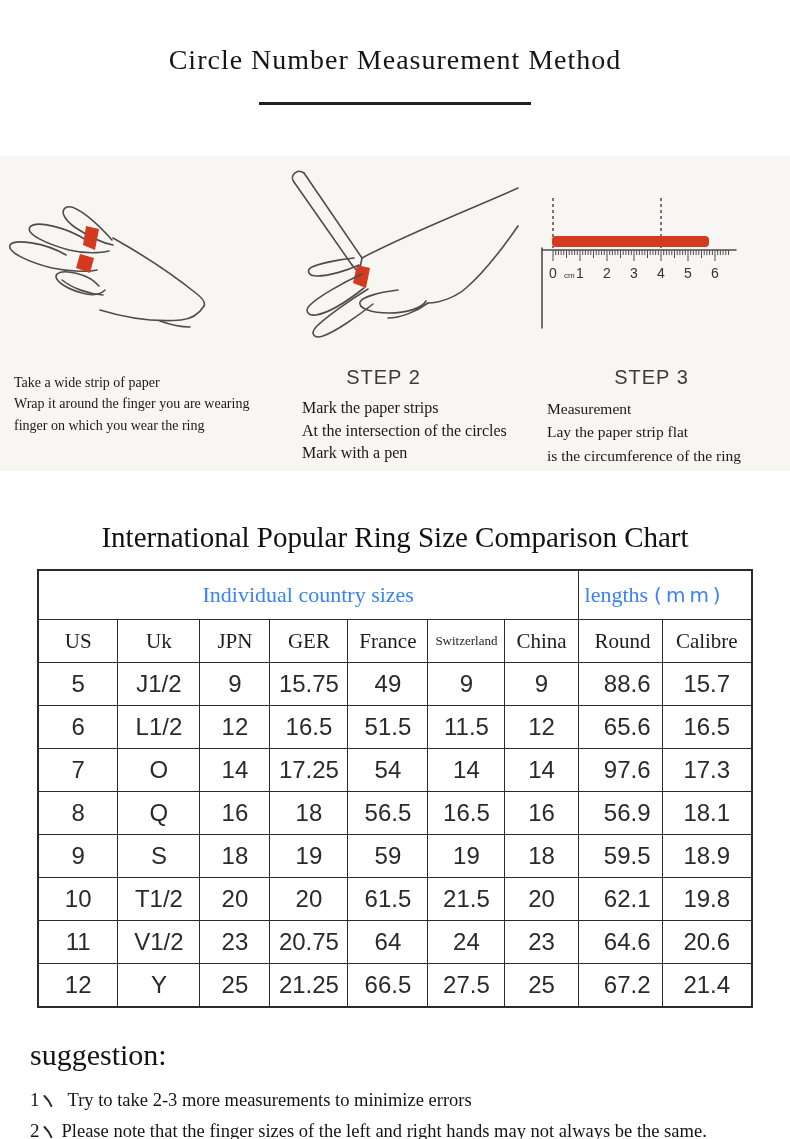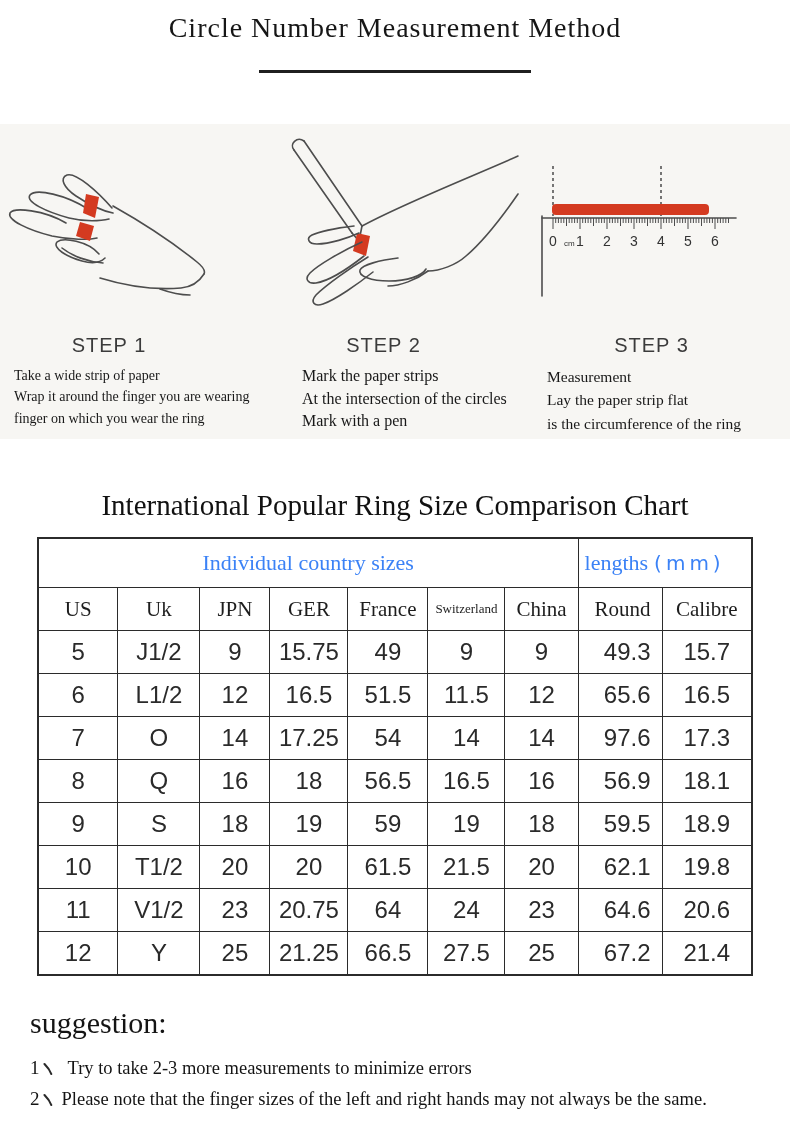--- a/index.html
+++ b/index.html
@@ -2,21 +2,21 @@
 <html><head>
 <meta charset="utf-8">
 <style>
   html,body{margin:0;padding:0;}
   body{
     width:790px;height:1139px;background:#ffffff;overflow:hidden;
     font-family:"Liberation Serif", serif;color:#1c1c1c;
   }
   
   .main-title{
-    padding-top:12px;text-align:center;font-size:28px;letter-spacing:1px;color:#161616;
+    padding-top:44px;text-align:center;font-size:28px;letter-spacing:1px;color:#161616;
     font-family:"Liberation Serif", serif;
   }
   .title-underline{width:272px;height:3px;background:#1f1f1f;margin:26px auto 0;}
   
   .steps{margin-top:51px;height:315px;background:#f7f6f3;display:flex;}
   .step{box-sizing:border-box;}
   .step1{width:270px;}
   .step2{width:255px;}
   .step3{width:265px;}
   .illus{height:208px;position:relative;}
@@ -92,21 +92,20 @@
           <path class="sketch" d="M62,86 C72,94 88,100 103,101"></path>
 
           <path class="sketch" d="M113,44 C145,62 176,83 197,100 C202,104 206,108 204,112"></path>
           <path class="sketch" d="M100,116 C126,124 156,128 181,126 C191,125 199,120 204,112"></path>
           <path class="sketch" d="M160,127 C171,131 181,133 190,133"></path>
 
           <path class="redfill" d="M86,32 L99,35 L95,56 L83,51 Z"></path>
           <path class="redfill" d="M80,60 L94,64 L90,79 L76,74 Z"></path>
         </svg>
       </div>
-      <div class="step-label">STEP 1</div>
       <div class="step-desc">
         <div>Take a wide strip of paper</div>
         <div>Wrap it around the finger you are wearing</div>
         <div>finger on which you wear the ring</div>
       </div>
     </div>
 
     <div class="step step2">
       <div class="illus">
         <svg class="svg-hand2" width="250" height="185" viewBox="0 0 250 185">
@@ -217,21 +216,21 @@
     </thead>
     <tbody id="table-body">
         <tr>
           <td class="col-0">5</td>
           <td class="col-1">J1/2</td>
           <td class="col-2">9</td>
           <td class="col-3">15.75</td>
           <td class="col-4">49</td>
           <td class="col-5">9</td>
           <td class="col-6">9</td>
-          <td class="col-7">49.3</td>
+          <td class="col-7">88.6</td>
           <td class="col-8">15.7</td>
         </tr>
         <tr>
           <td class="col-0">6</td>
           <td class="col-1">L1/2</td>
           <td class="col-2">12</td>
           <td class="col-3">16.5</td>
           <td class="col-4">51.5</td>
           <td class="col-5">11.5</td>
           <td class="col-6">12</td>

